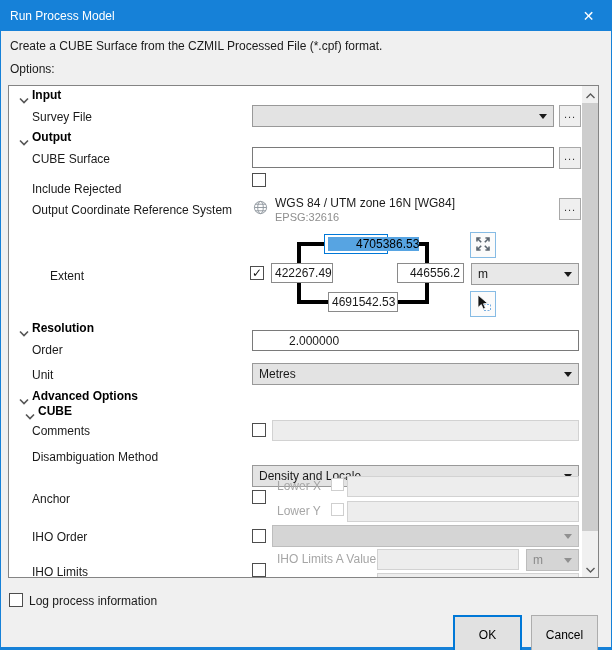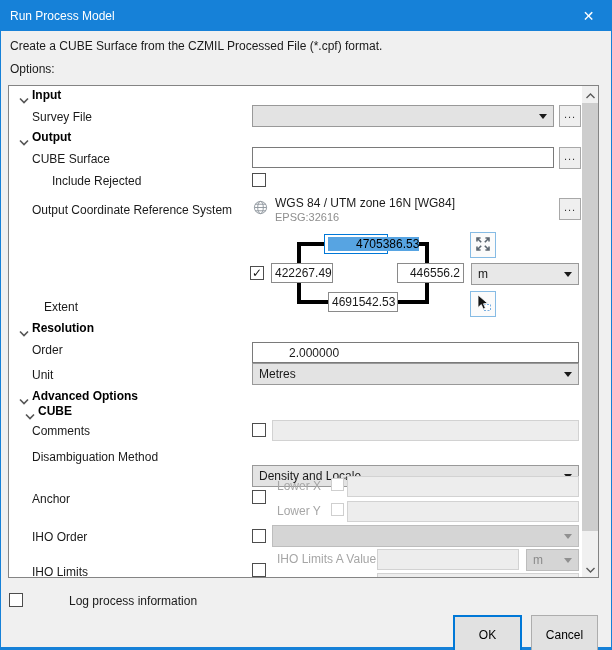--- a/index.html
+++ b/index.html
@@ -126,36 +126,36 @@
 
     <span class="abs chev" style="left:10px;top:49px;"><svg width="10" height="7" viewBox="0 0 10 7">
           <polyline points="1,1.5 5,5.5 9,1.5" fill="none" stroke="#555" stroke-width="1.6"></polyline>
         </svg></span>
     <span class="abs hdr" style="left:23px;top:44px;">Output</span>
 
     <span class="abs lbl" style="left:23px;top:66px;">CUBE Surface</span>
     <input class="abs input" style="left: 243px; top: 61px; width: 302px;" value="">
     <div class="abs browse" style="left:550px;top:61px;">...</div>
 
-    <span class="abs lbl" style="left:23px;top:88px;margin-left:20px;">Include Rejected</span>
+    <span class="abs lbl" style="left:23px;top:96px;">Include Rejected</span>
     <div class="abs cb" style="left:243px;top:87px;"></div>
 
     <span class="abs lbl" style="left:23px;top:117px;">Output Coordinate Reference System</span>
     <span class="abs" style="left:244px;top:114px;"><svg width="15" height="15" viewBox="0 0 16 16" fill="none" stroke="#8f969e" stroke-width="1">
           <circle cx="8" cy="8" r="6.5"></circle>
           <ellipse cx="8" cy="8" rx="3" ry="6.5"></ellipse>
           <line x1="1.5" y1="8" x2="14.5" y2="8"></line>
           <line x1="2.3" y1="4.5" x2="13.7" y2="4.5"></line>
           <line x1="2.3" y1="11.5" x2="13.7" y2="11.5"></line>
         </svg></span>
     <span class="abs" style="left:266px;top:110px;">WGS 84 / UTM zone 16N [WG84]</span>
     <span class="abs epsg" style="left:266px;top:125px;">EPSG:32616</span>
     <div class="abs browse" style="left:550px;top:112px;">...</div>
 
-    <span class="abs lbl" style="left:35px;top:183px;margin-top:31px;">Extent</span>
+    <span class="abs lbl" style="left:41px;top:183px;">Extent</span>
     <div class="abs cb" style="left:241px;top:180px;">
       <span>✓</span>
     </div>
     <div class="abs rect-extent" style="left:288px;top:156px;width:132px;height:62px;"></div>
     <div class="abs efield focus" style="left:315px;top:148px;width:64px;">
       <span class="sel">4705386.53</span>
     </div>
     <div class="abs efield" style="left:262px;top:177px;width:62px;">
       <span>422267.49</span>
     </div>
@@ -183,21 +183,21 @@
             <path d="M5 2 L5 14.5 L8.3 11.6 L10.2 16 L12.4 15 L10.5 10.8 L14.6 10.3 Z" fill="#141414" stroke="#fff" stroke-width="0.8"></path>
           </svg></span>
     </div>
 
     <span class="abs chev" style="left:10px;top:240px;"><svg width="10" height="7" viewBox="0 0 10 7">
           <polyline points="1,1.5 5,5.5 9,1.5" fill="none" stroke="#555" stroke-width="1.6"></polyline>
         </svg></span>
     <span class="abs hdr" style="left:23px;top:235px;">Resolution</span>
 
     <span class="abs lbl" style="left:23px;top:257px;">Order</span>
-    <input class="abs input" style="left: 243px; top: 256px; width: 327px; padding-left: 36px;" value="2.000000">
+    <input class="abs input" style="left: 243px; top: 244px; width: 327px; padding-left: 36px;" value="2.000000">
 
     <span class="abs lbl" style="left:23px;top:282px;">Unit</span>
     <div class="abs combo" style="left:243px;top:277px;width:327px;">
       <span>Metres</span>
       <span class="carrow"></span>
     </div>
 
     <span class="abs chev" style="left:10px;top:308px;"><svg width="10" height="7" viewBox="0 0 10 7">
           <polyline points="1,1.5 5,5.5 9,1.5" fill="none" stroke="#555" stroke-width="1.6"></polyline>
         </svg></span>
@@ -253,18 +253,18 @@
       <div class="sb-thumb"></div>
       <div class="sb-arrow" style="top:474px;">
         <span><svg width="9" height="6" viewBox="0 0 9 6">
               <polyline points="0.5,1 4.5,5 8.5,1" fill="none" stroke="#5a5a5a" stroke-width="1.4"></polyline>
             </svg></span>
       </div>
     </div>
   </div>
 
   <div class="abs cb" style="left:8px;top:592px;"></div>
-  <span class="abs lbl" style="left:28px;top:593px;margin-left:40px;">Log process information</span>
+  <span class="abs lbl" style="left:28px;top:593px;">Log process information</span>
 
   <div class="abs btn default" style="left:452px;top:614px;width:69px;">OK</div>
   <div class="abs btn" style="left:530px;top:614px;width:67px;">Cancel</div>
 
 </div>
 
 </body></html>

